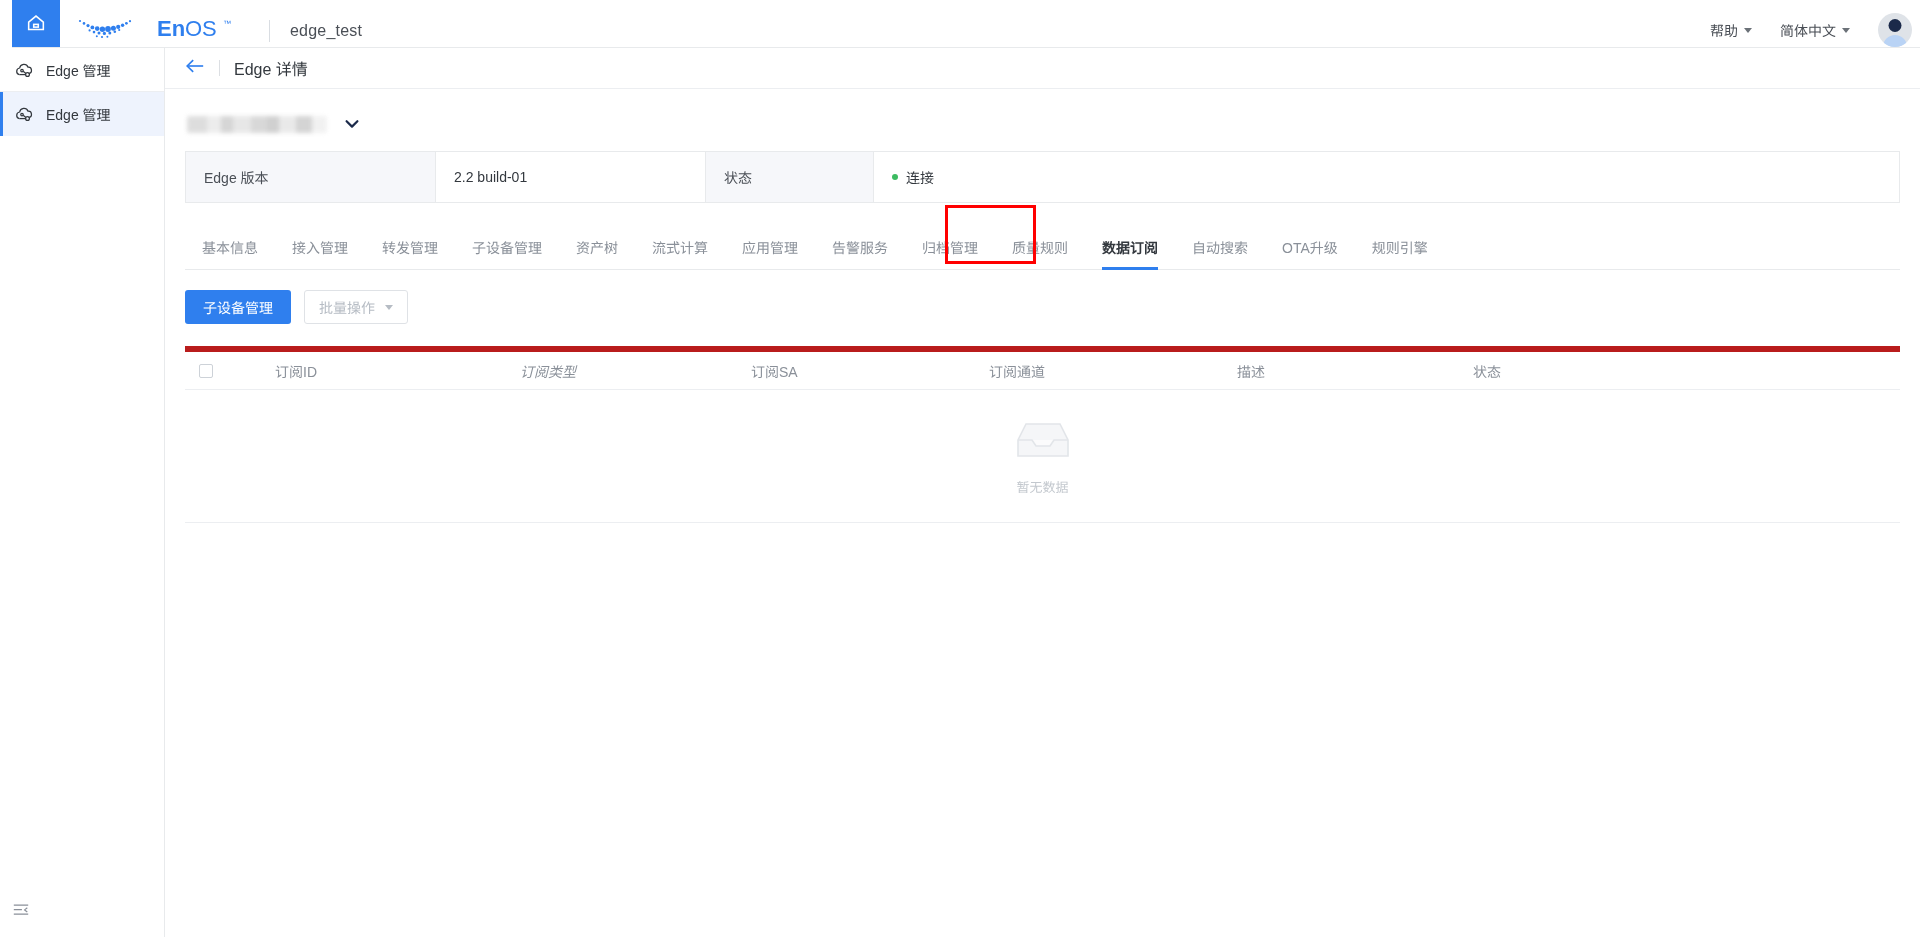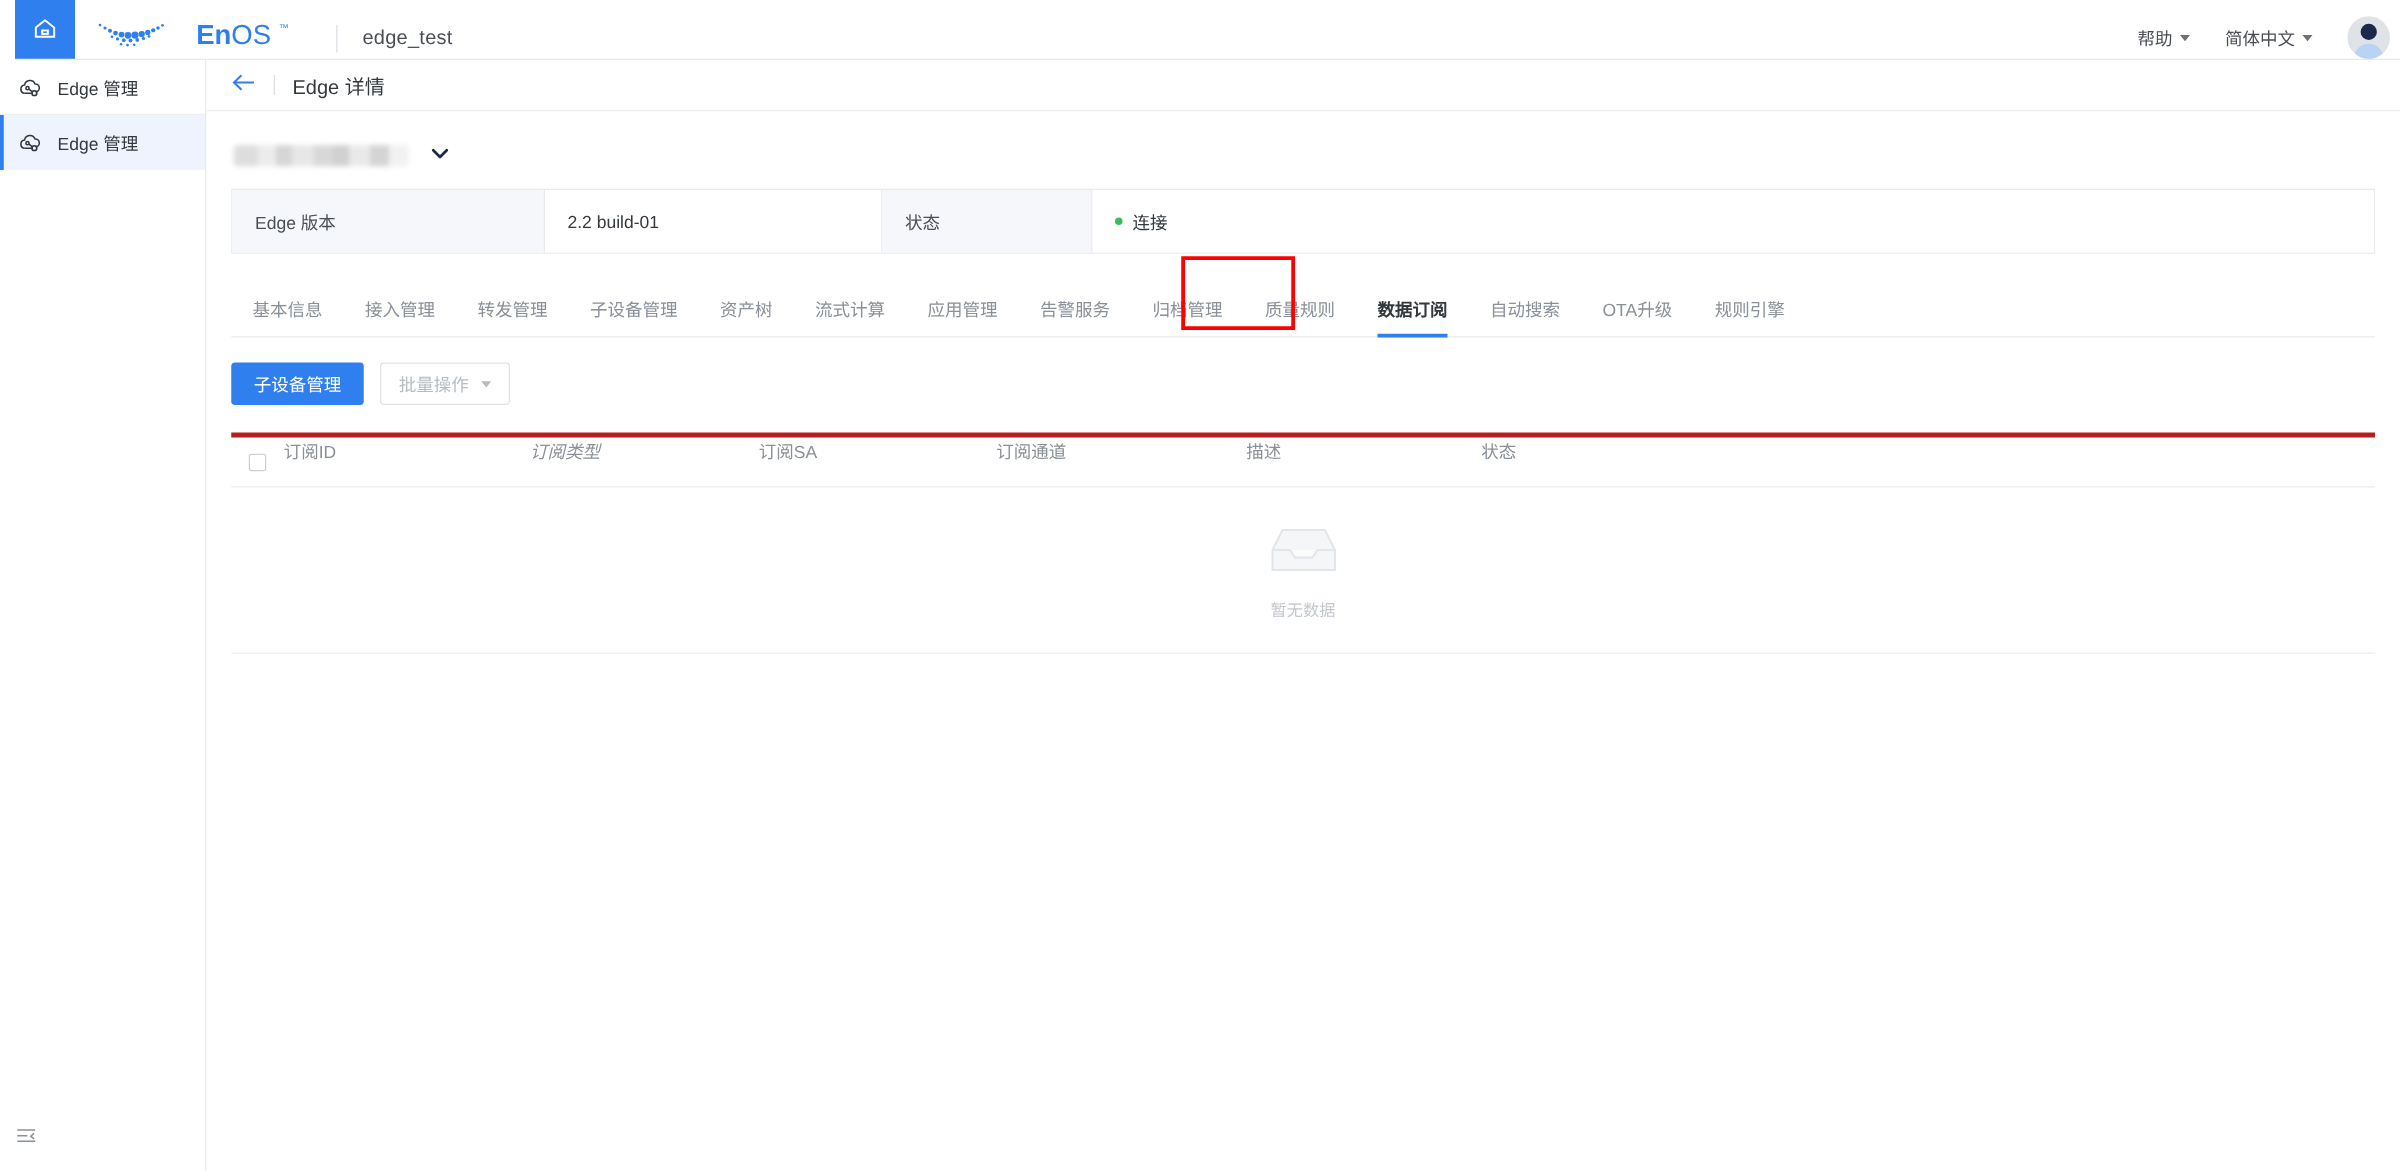--- a/index.html
+++ b/index.html
@@ -255,25 +255,25 @@
     flex: 1;
     font-size: 14px; color: #33383e;
     font-family: inherit;
     background: transparent;
   }
   .search-box input::placeholder { color: #b6bcc4; }
 
   
   .table { margin-top: 22px; }
   .thead {
-    display: flex; 
+    display: flex; align-items: center;
     height: 44px;
-    border-top: 4px solid #b91c1c;
+    border-top: 6px solid #b91c1c;
     border-bottom: 1px solid #eceef1;
-    font-size: 14px; color: #8a9099;
+    font-size: 14px; color: #8a9099; gap: 48px;
   }
   .th-check { width: 42px; display: flex; align-items: center; justify-content: center; }
   .checkbox {
     width: 14px; height: 14px;
     border: 1px solid #cdd2d8; border-radius: 2px;
     background: #fff; cursor: pointer; display: block;
   }
   .th { white-space: nowrap; }
   .w1 { width: 197px; } .w2 { width: 183px; font-style: italic; } .w3 { width: 190px; }
   .w4 { width: 200px; } .w5 { width: 188px; } .w6 { flex: 1; }

